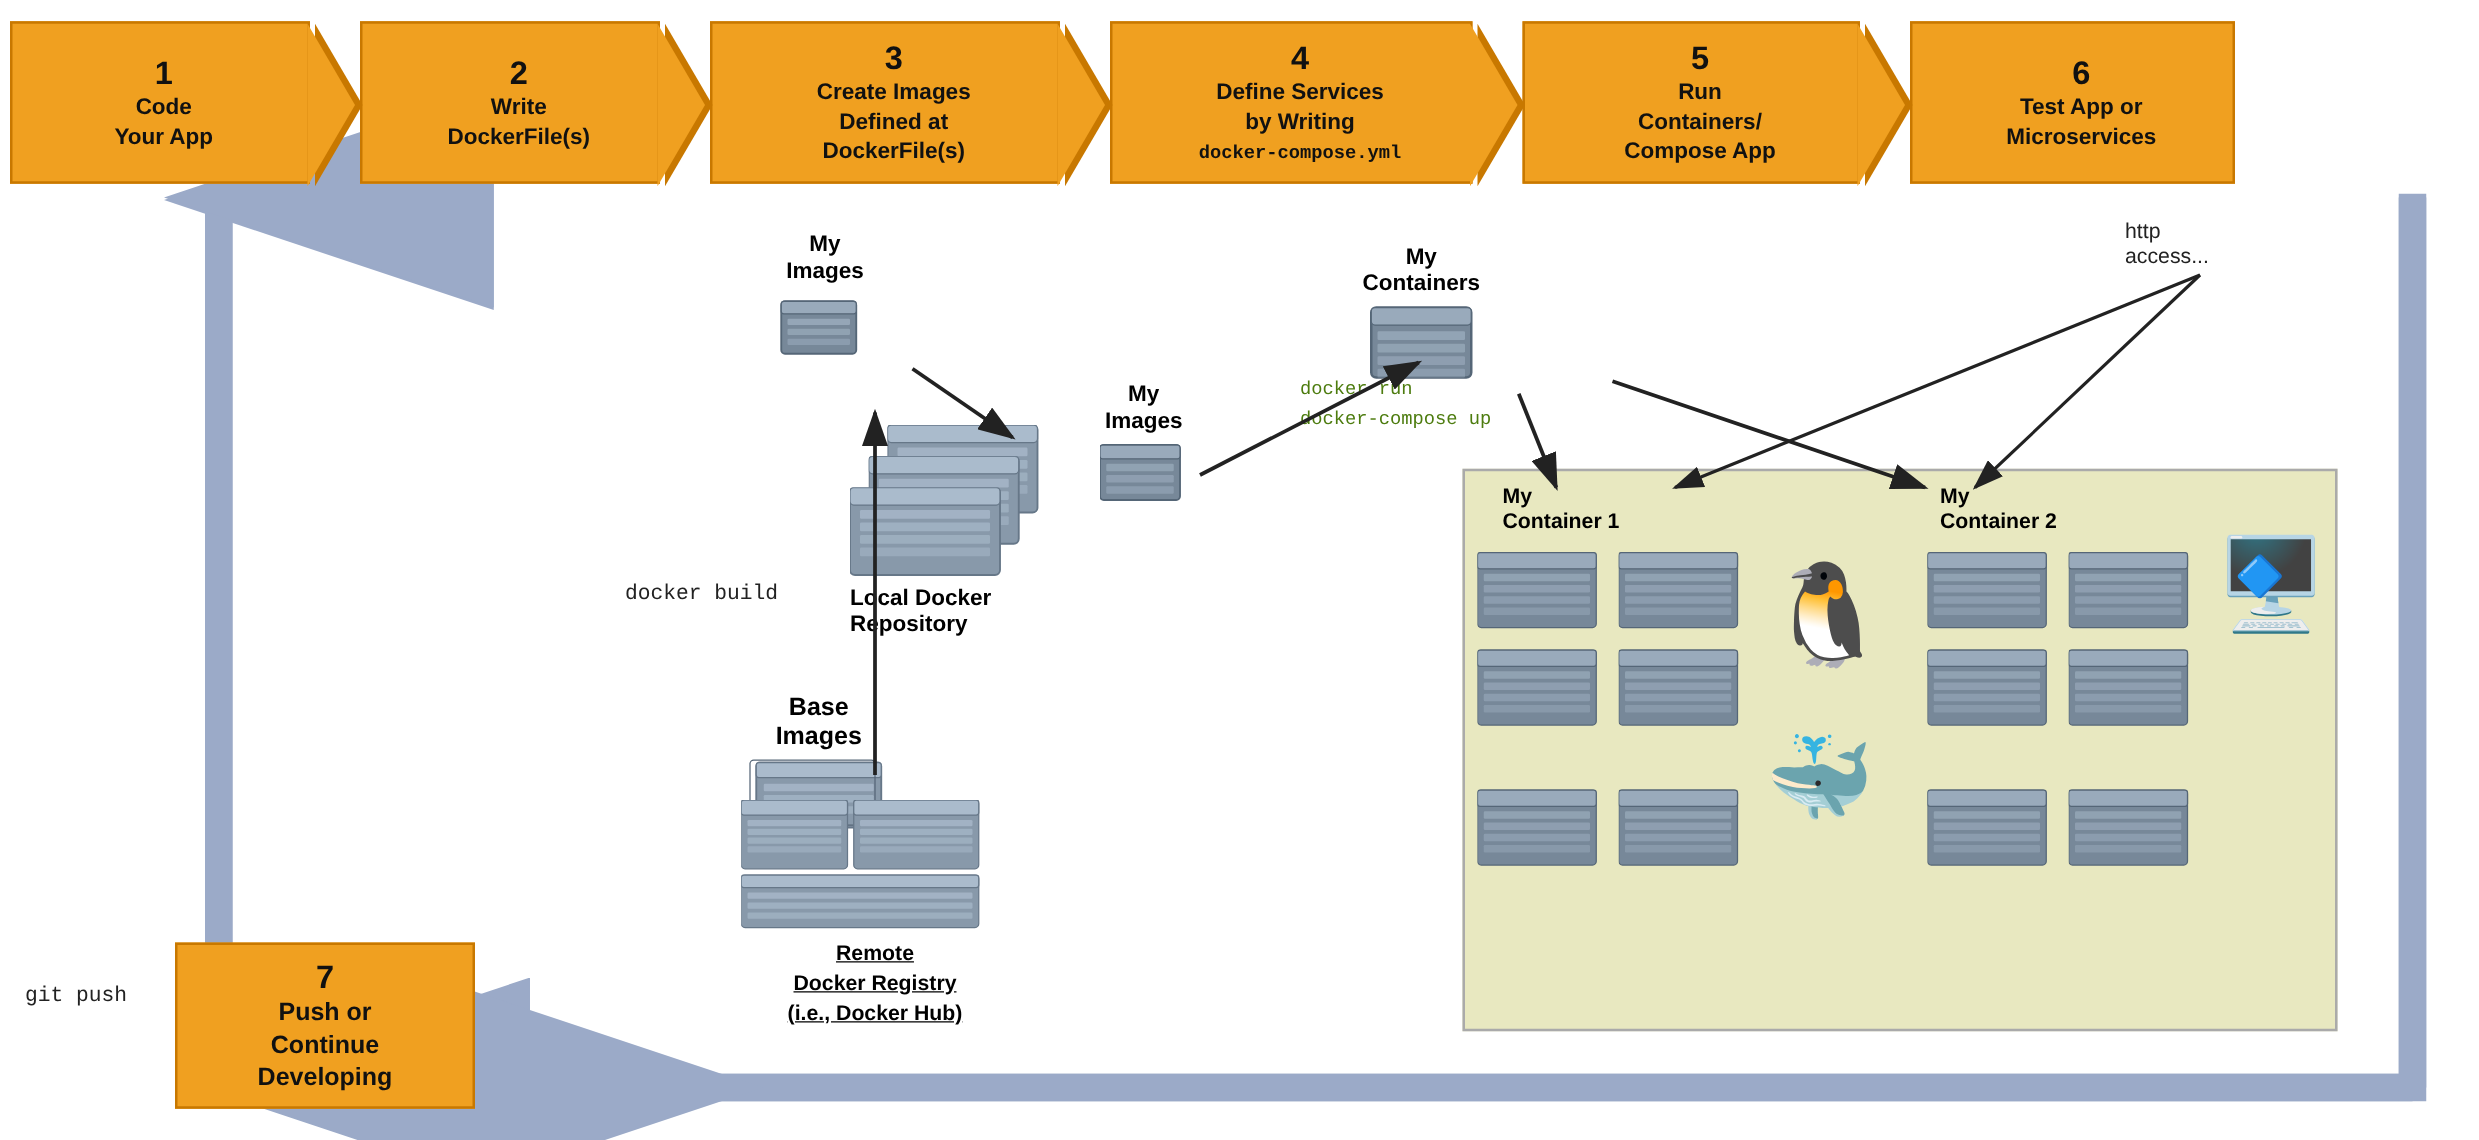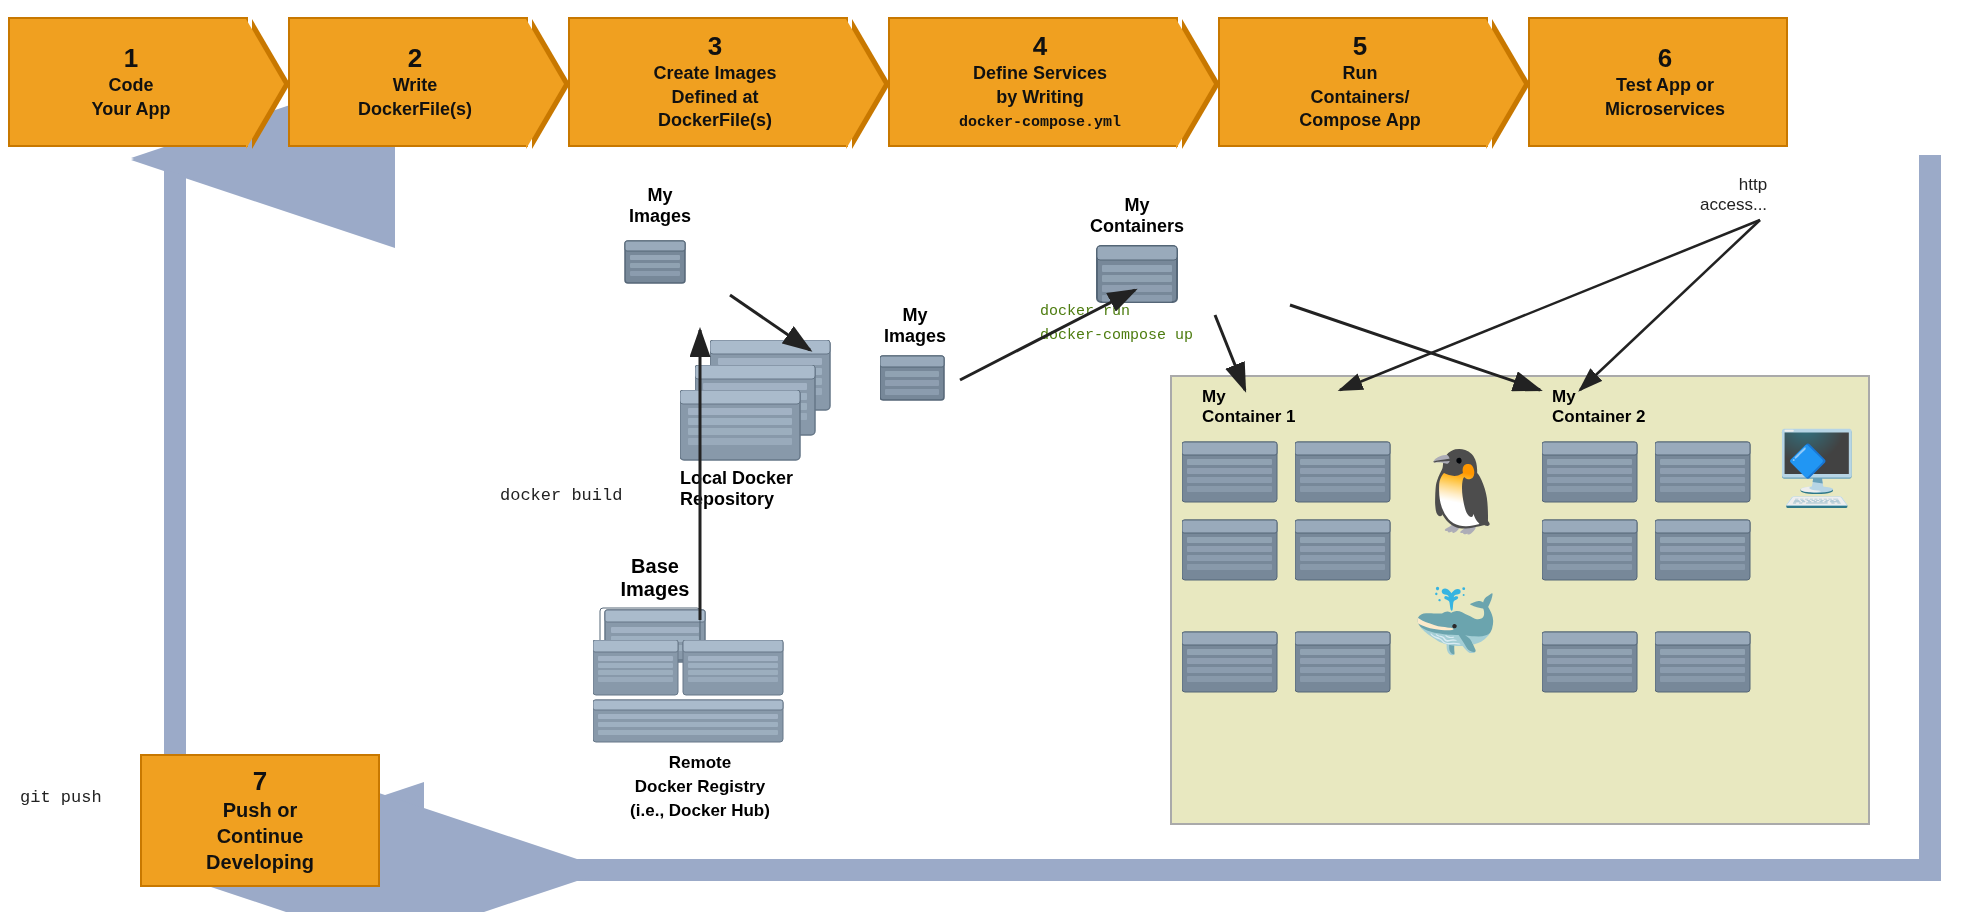--- a/index.html
+++ b/index.html
@@ -168,21 +168,21 @@
 
       <rect x="5" y="10" width="60" height="42" rx="3" fill="#778899" stroke="#556677" stroke-width="1.5"></rect>
       <rect x="5" y="10" width="60" height="10" rx="2" fill="#99aabb" stroke="#556677" stroke-width="1"></rect>
       <rect x="10" y="24" width="50" height="5" rx="1" fill="#aabbcc" opacity="0.6"></rect>
       <rect x="10" y="32" width="50" height="5" rx="1" fill="#aabbcc" opacity="0.5"></rect>
       <rect x="10" y="40" width="50" height="5" rx="1" fill="#aabbcc" opacity="0.4"></rect>
     </svg>
   </div>
 </div>
 
-<div style="position:absolute;top:486px;left:500px;font-family:'Courier New',monospace;font-size:17px;color:#222;">
+<div style="position:absolute;top:466px;left:500px;font-family:'Courier New',monospace;font-size:17px;color:#222;">
   <span>docker build</span>
 </div>
 
 <div style="position:absolute;top:320px;left:680px;">
 
   <div style="position:relative;width:200px;height:140px;">
 
     <svg style="position:absolute;top:20px;left:30px;" width="130" height="90" viewBox="0 0 130 90">
       <rect x="0" y="0" width="120" height="70" rx="4" fill="#8899aa" stroke="#667788" stroke-width="1.5"></rect>
       <rect x="0" y="0" width="120" height="14" rx="3" fill="#aabbcc" stroke="#667788"></rect>
@@ -258,42 +258,42 @@
       <rect x="95" y="30" width="90" height="5" rx="1" fill="#bbccdd" opacity="0.4"></rect>
       <rect x="95" y="37" width="90" height="5" rx="1" fill="#bbccdd" opacity="0.35"></rect>
 
       <rect x="0" y="60" width="190" height="42" rx="3" fill="#8899aa" stroke="#667788"></rect>
       <rect x="0" y="60" width="190" height="10" rx="2" fill="#aabbcc" stroke="#667788"></rect>
       <rect x="5" y="74" width="180" height="5" rx="1" fill="#bbccdd" opacity="0.5"></rect>
       <rect x="5" y="82" width="180" height="5" rx="1" fill="#bbccdd" opacity="0.45"></rect>
       <rect x="5" y="90" width="180" height="5" rx="1" fill="#bbccdd" opacity="0.4"></rect>
     </svg>
   </div>
-  <div style="font-size:17px;font-weight:bold;margin-top:6px;line-height:1.4;">
+  <div style="font-size:17px;font-weight:bold;margin-top:6px;line-height:1.4;text-decoration:underline;">
     Remote<br>Docker Registry<br>(i.e., Docker Hub)
   </div>
 </div>
 
 <div style="position:absolute;top:195px;left:1090px;text-align:center;">
   <div style="font-size:18px;font-weight:bold;margin-bottom:4px;">My<br>Containers</div>
   <svg width="90" height="68" viewBox="0 0 90 68">
     <rect x="5" y="5" width="80" height="56" rx="4" fill="#778899" stroke="#556677" stroke-width="2"></rect>
     <rect x="5" y="5" width="80" height="14" rx="3" fill="#99aabb" stroke="#556677"></rect>
     <rect x="10" y="24" width="70" height="7" rx="1" fill="#aabbcc" opacity="0.55"></rect>
     <rect x="10" y="34" width="70" height="7" rx="1" fill="#aabbcc" opacity="0.5"></rect>
     <rect x="10" y="44" width="70" height="7" rx="1" fill="#aabbcc" opacity="0.45"></rect>
     <rect x="10" y="54" width="70" height="7" rx="1" fill="#aabbcc" opacity="0.4"></rect>
   </svg>
 </div>
 
 <div style="position:absolute;top:300px;left:1040px;font-family:'Courier New',monospace;font-size:15px;color:#4d7c0f;line-height:1.6;">
   <span>docker run<br>docker-compose up</span>
 </div>
 
-<div style="position:absolute;top:175px;left:1700px;font-size:17px;color:#222;text-align:right;">
+<div style="position:absolute;top:175px;left:1700px;font-size:17px;color:#222;">
   <span>http<br>access...</span>
 </div>
 
 <div style="position:absolute;top:375px;left:1170px;width:700px;height:450px;background:#e8e8c0;border:2px solid #aaaaaa;">
 
   <div style="position:absolute;top:10px;left:30px;font-size:17px;font-weight:bold;">
     My<br>Container 1
   </div>
 
   <div style="position:absolute;top:10px;left:380px;font-size:17px;font-weight:bold;">

